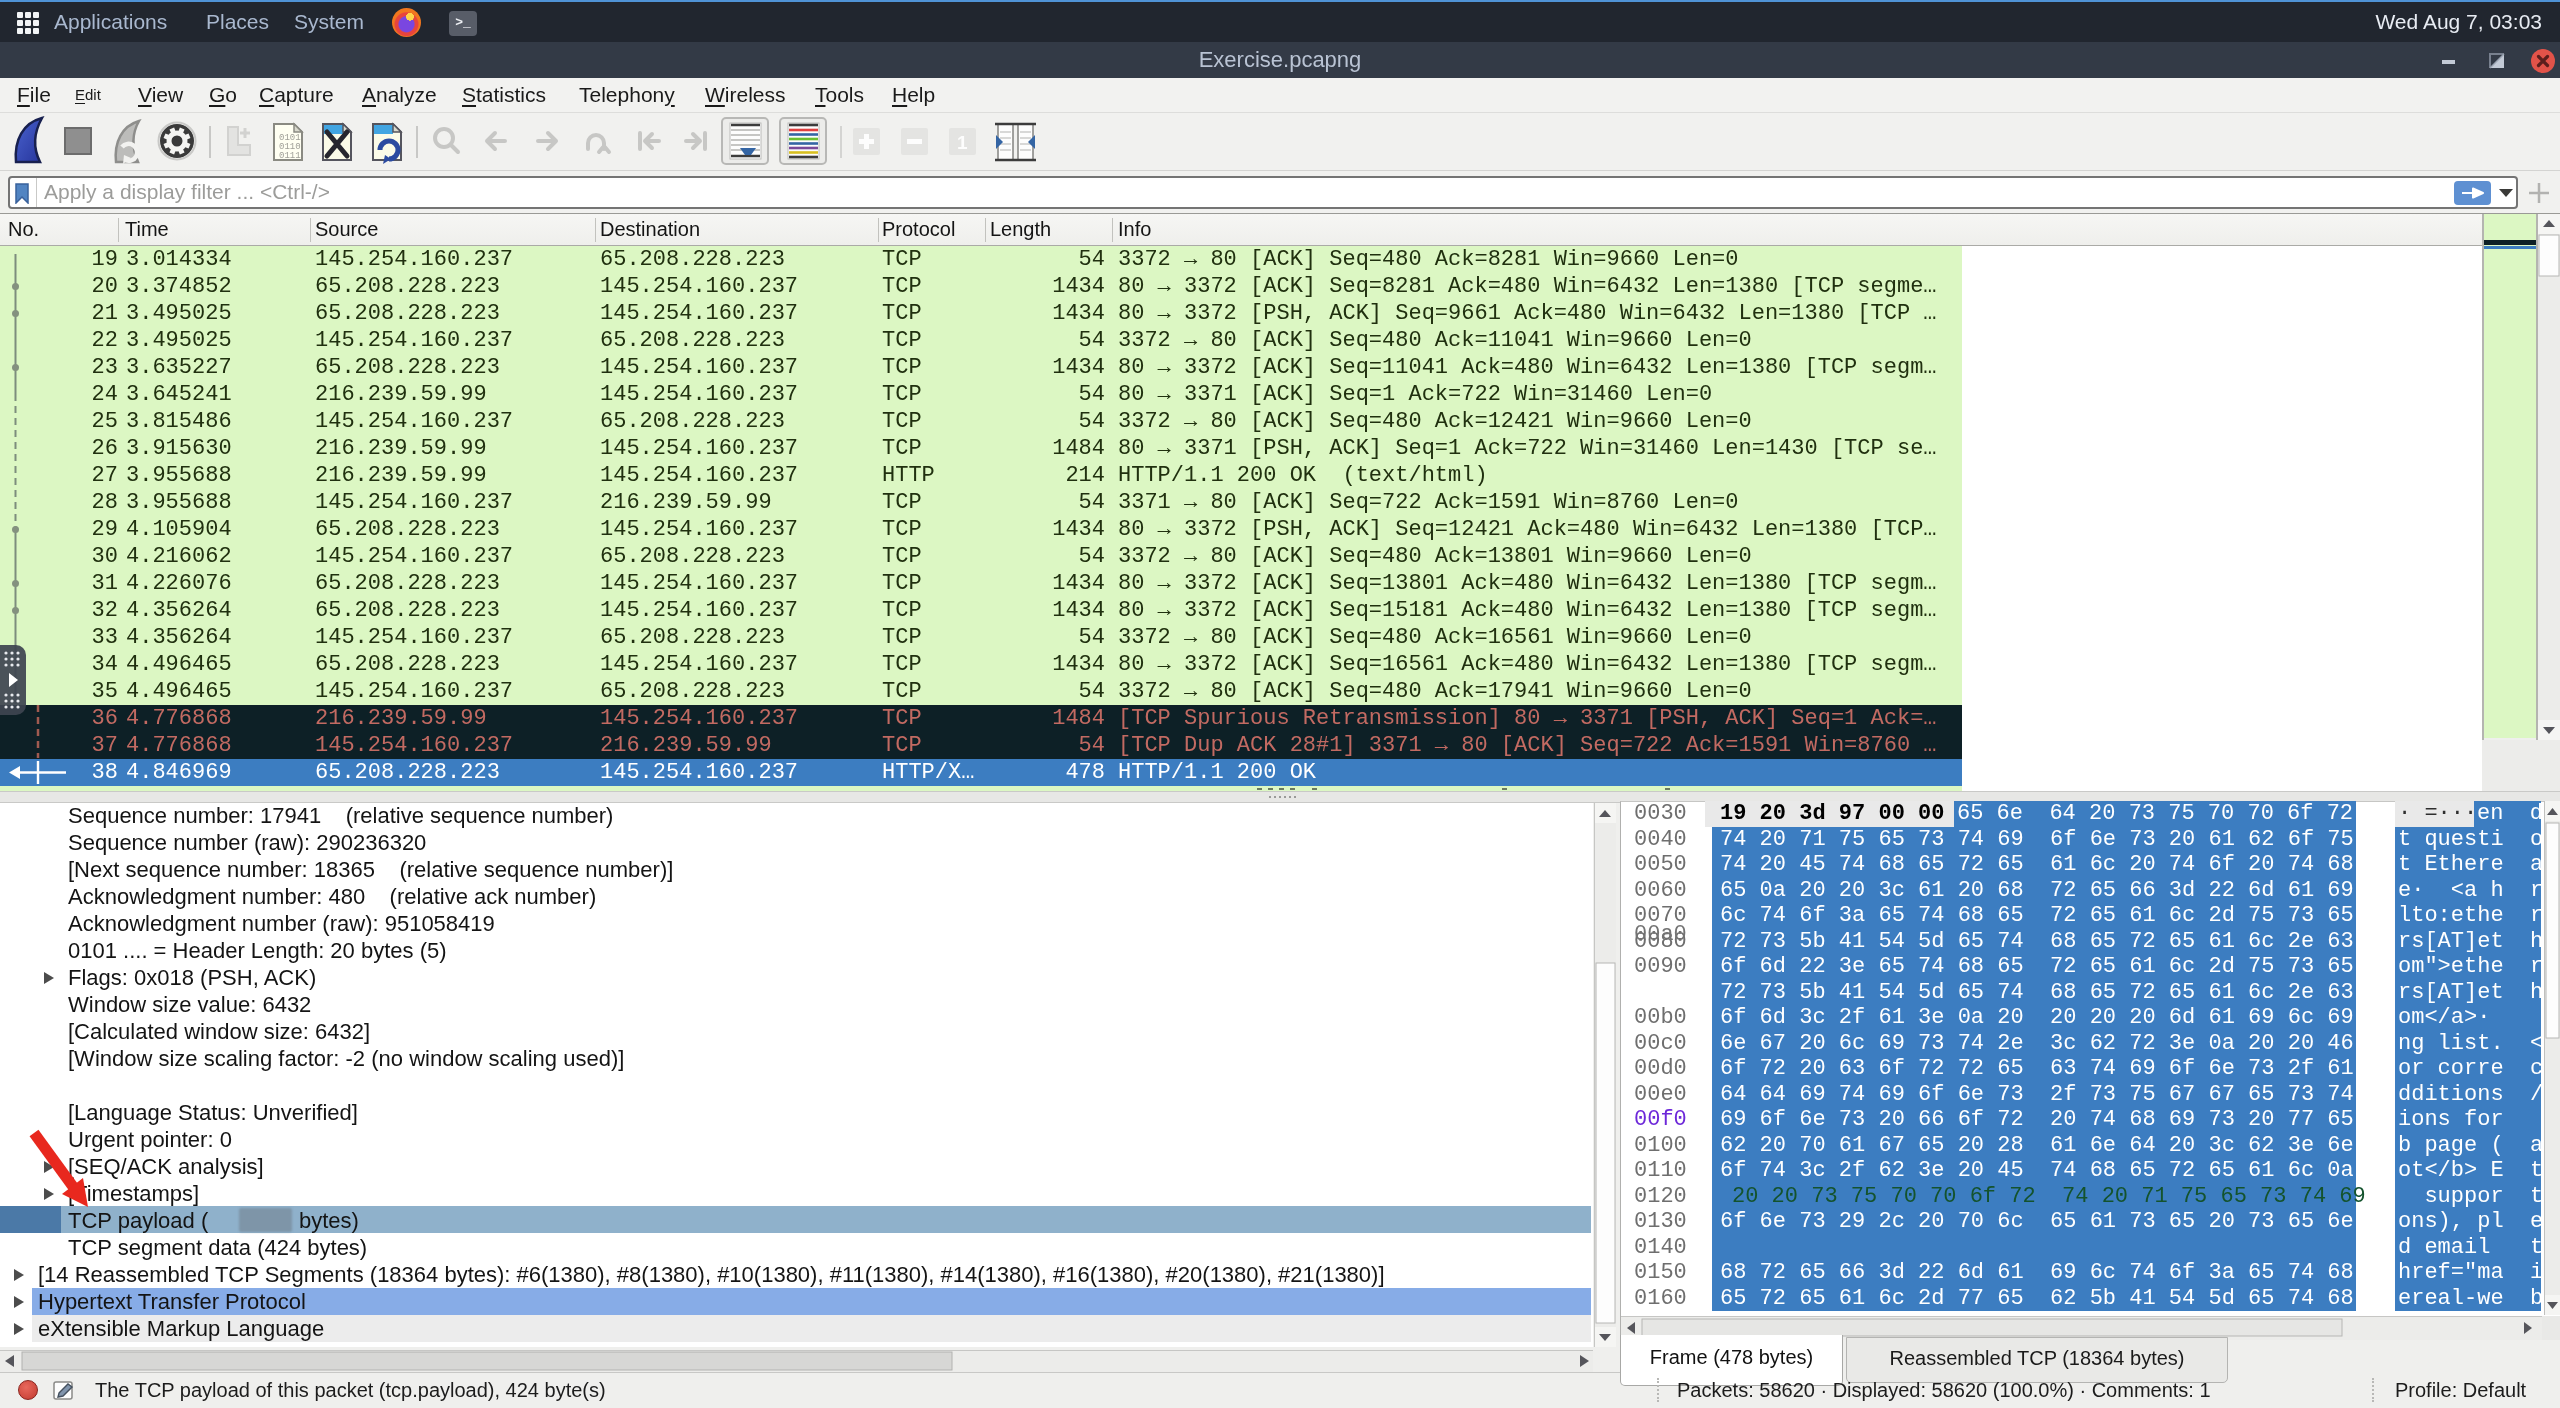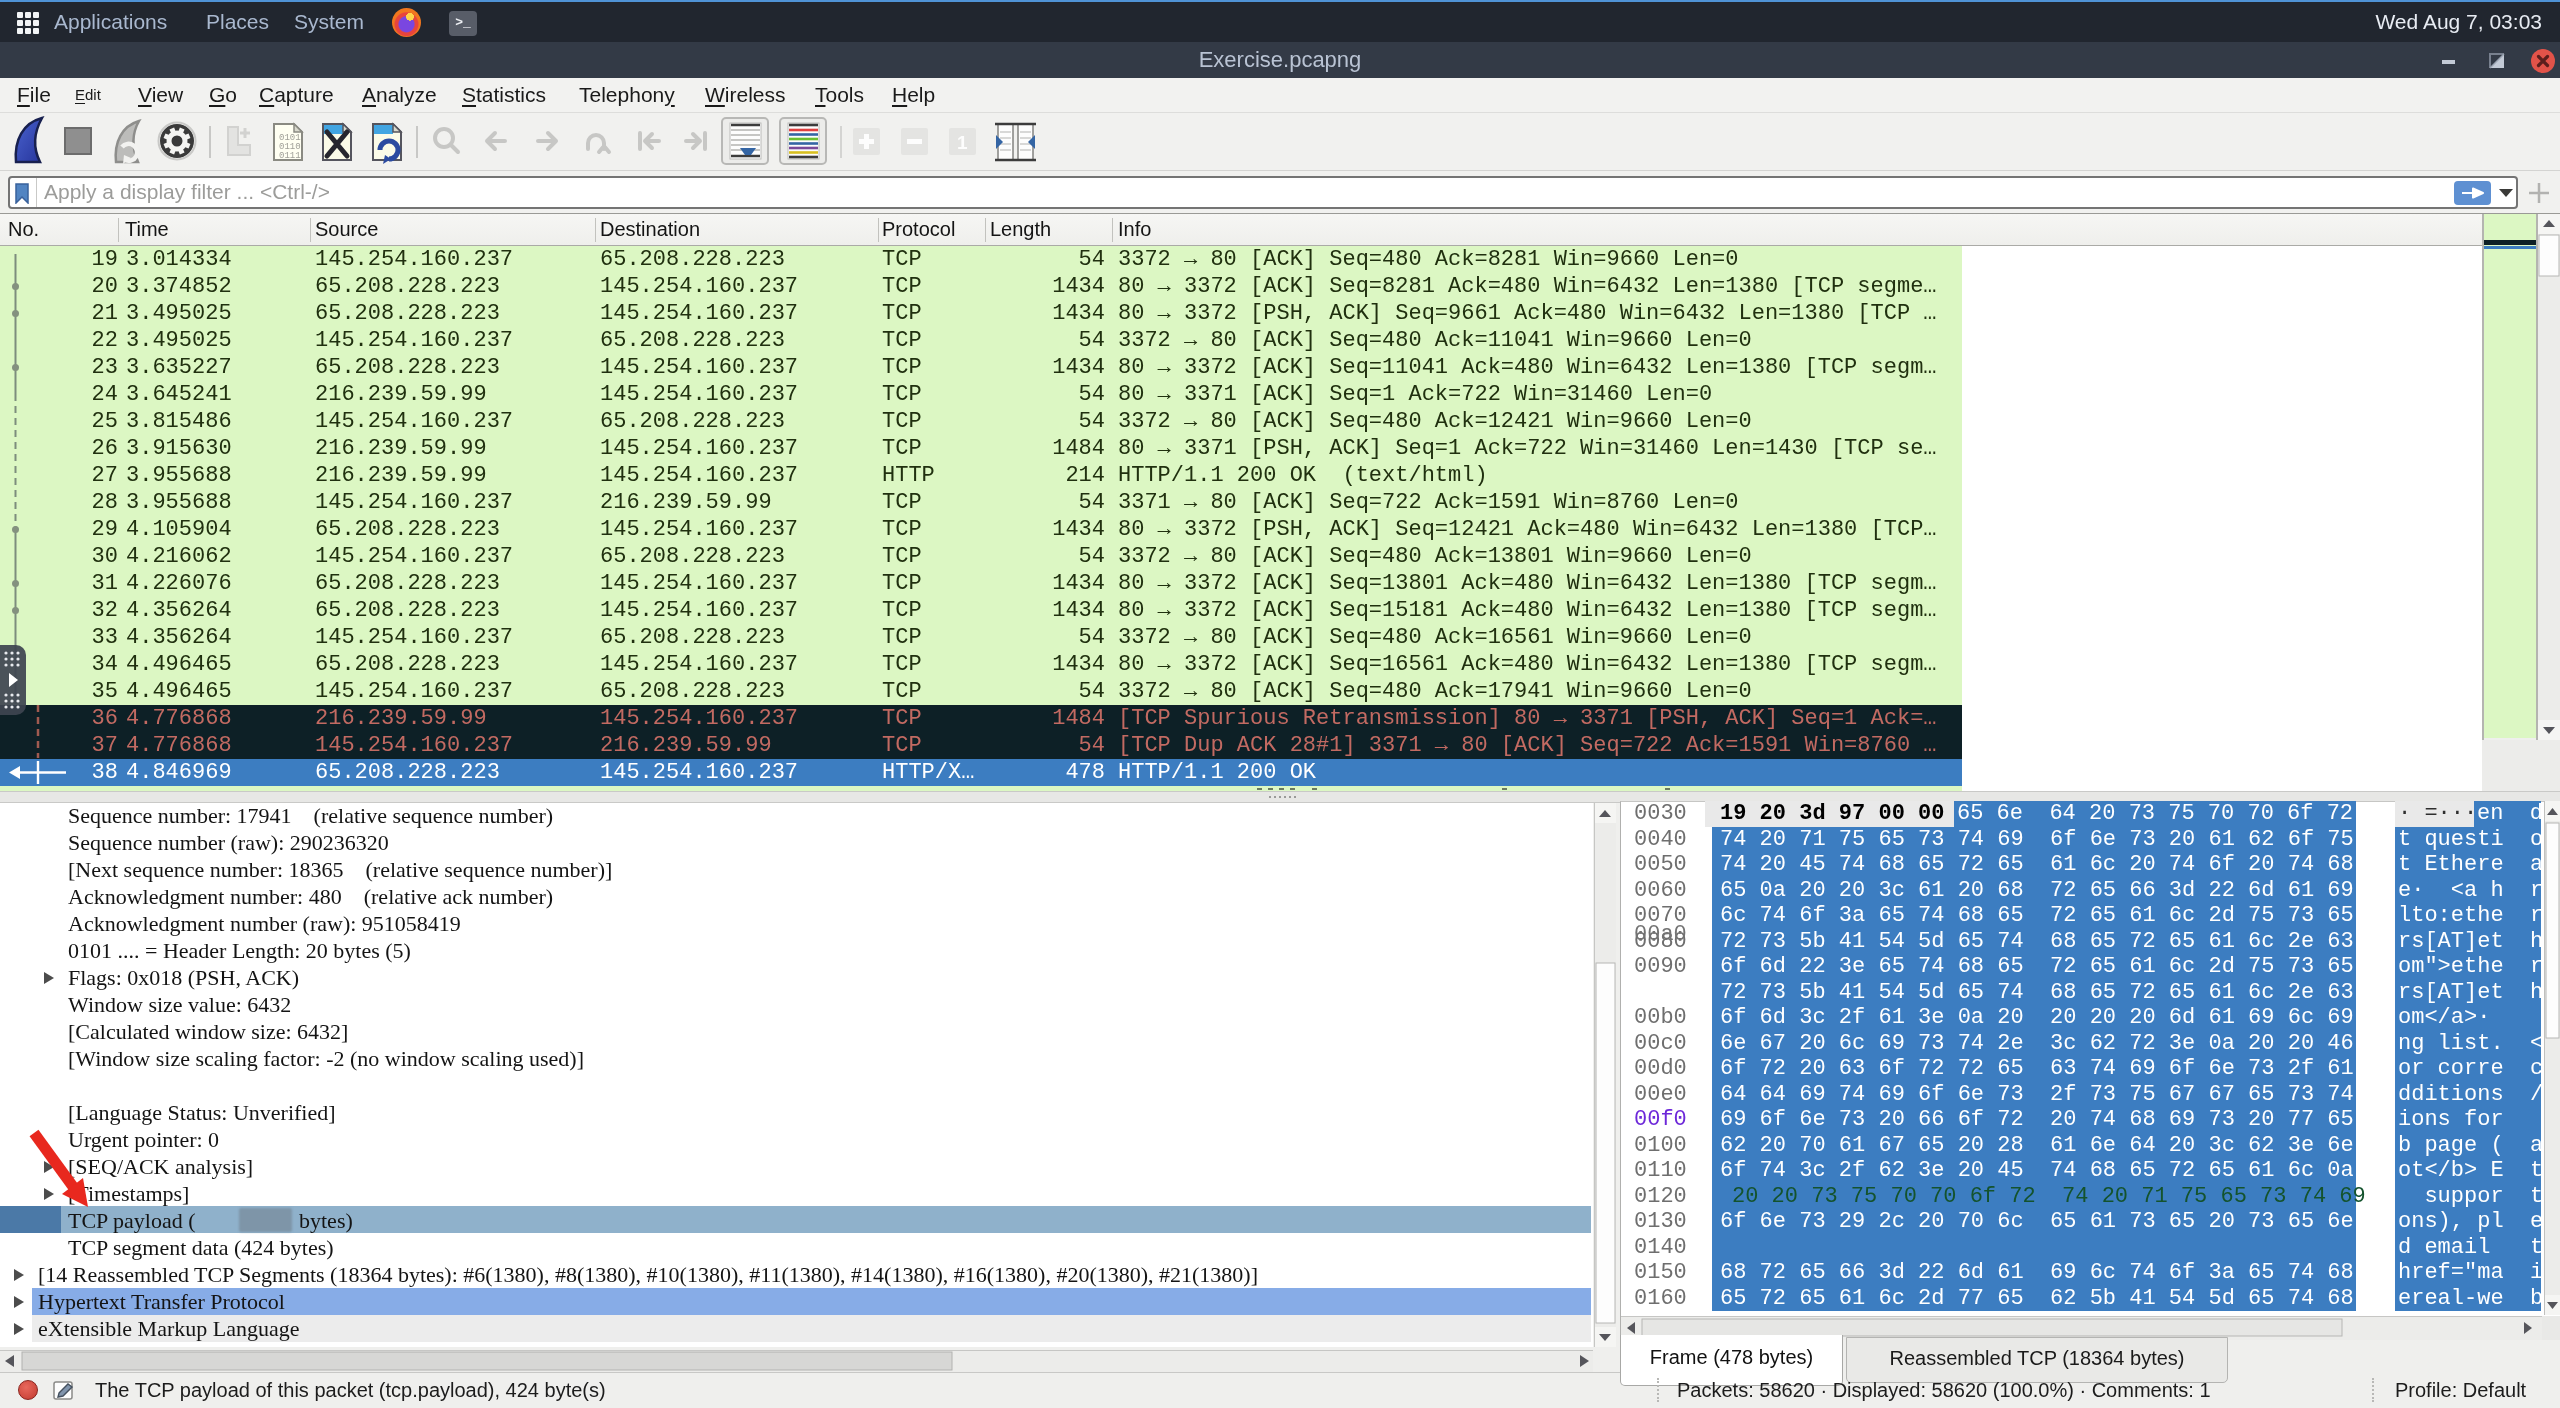--- a/index.html
+++ b/index.html
@@ -5,21 +5,21 @@
 body{width:2560px;height:1408px;overflow:hidden;font-family:"Liberation Sans",sans-serif;background:#efefed}
 .ab{position:absolute}
 .mono{font-family:"Liberation Mono",monospace;font-size:22px;white-space:pre}
 #app{position:relative;width:2560px;height:1408px}
 .row{position:absolute;left:0;width:1962px;height:27px}
 .row span{position:absolute;line-height:27px;white-space:pre}
 .g{background:#dcf7c3;color:#20300f}
 .d{background:#0d2026;color:#c26a62}
 .s{background:#3c7dc1;color:#fff}
 .tri{position:absolute;width:0;height:0;border-left:10px solid #4c4c4c;border-top:6px solid transparent;border-bottom:6px solid transparent}
-.dl{position:absolute;font-family:Liberation Serif, serif;font-size:22px;white-space:pre;color:#141414;line-height:27px}
+.dl{position:absolute;font-family:Liberation Sans, sans-serif;font-size:22px;white-space:pre;color:#141414;line-height:27px}
 .hx{position:absolute;font-family:"Liberation Mono",monospace;font-size:22px;white-space:pre;line-height:25.5px}
 </style></head><body>
 <div id="app">
 
 <div class="ab" style="left:0;top:0;width:2560px;height:2px;background:#4f93d6"></div>
 <div class="ab" style="left:0;top:2px;width:2560px;height:40px;background:#21262f"></div>
 <div class="ab" style="left:17px;top:12px;width:6px;height:6px;background:#f2f4f6;border-radius:1px"></div>
 <div class="ab" style="left:25px;top:12px;width:6px;height:6px;background:#f2f4f6;border-radius:1px"></div>
 <div class="ab" style="left:33px;top:12px;width:6px;height:6px;background:#f2f4f6;border-radius:1px"></div>
 <div class="ab" style="left:17px;top:20px;width:6px;height:6px;background:#f2f4f6;border-radius:1px"></div>

